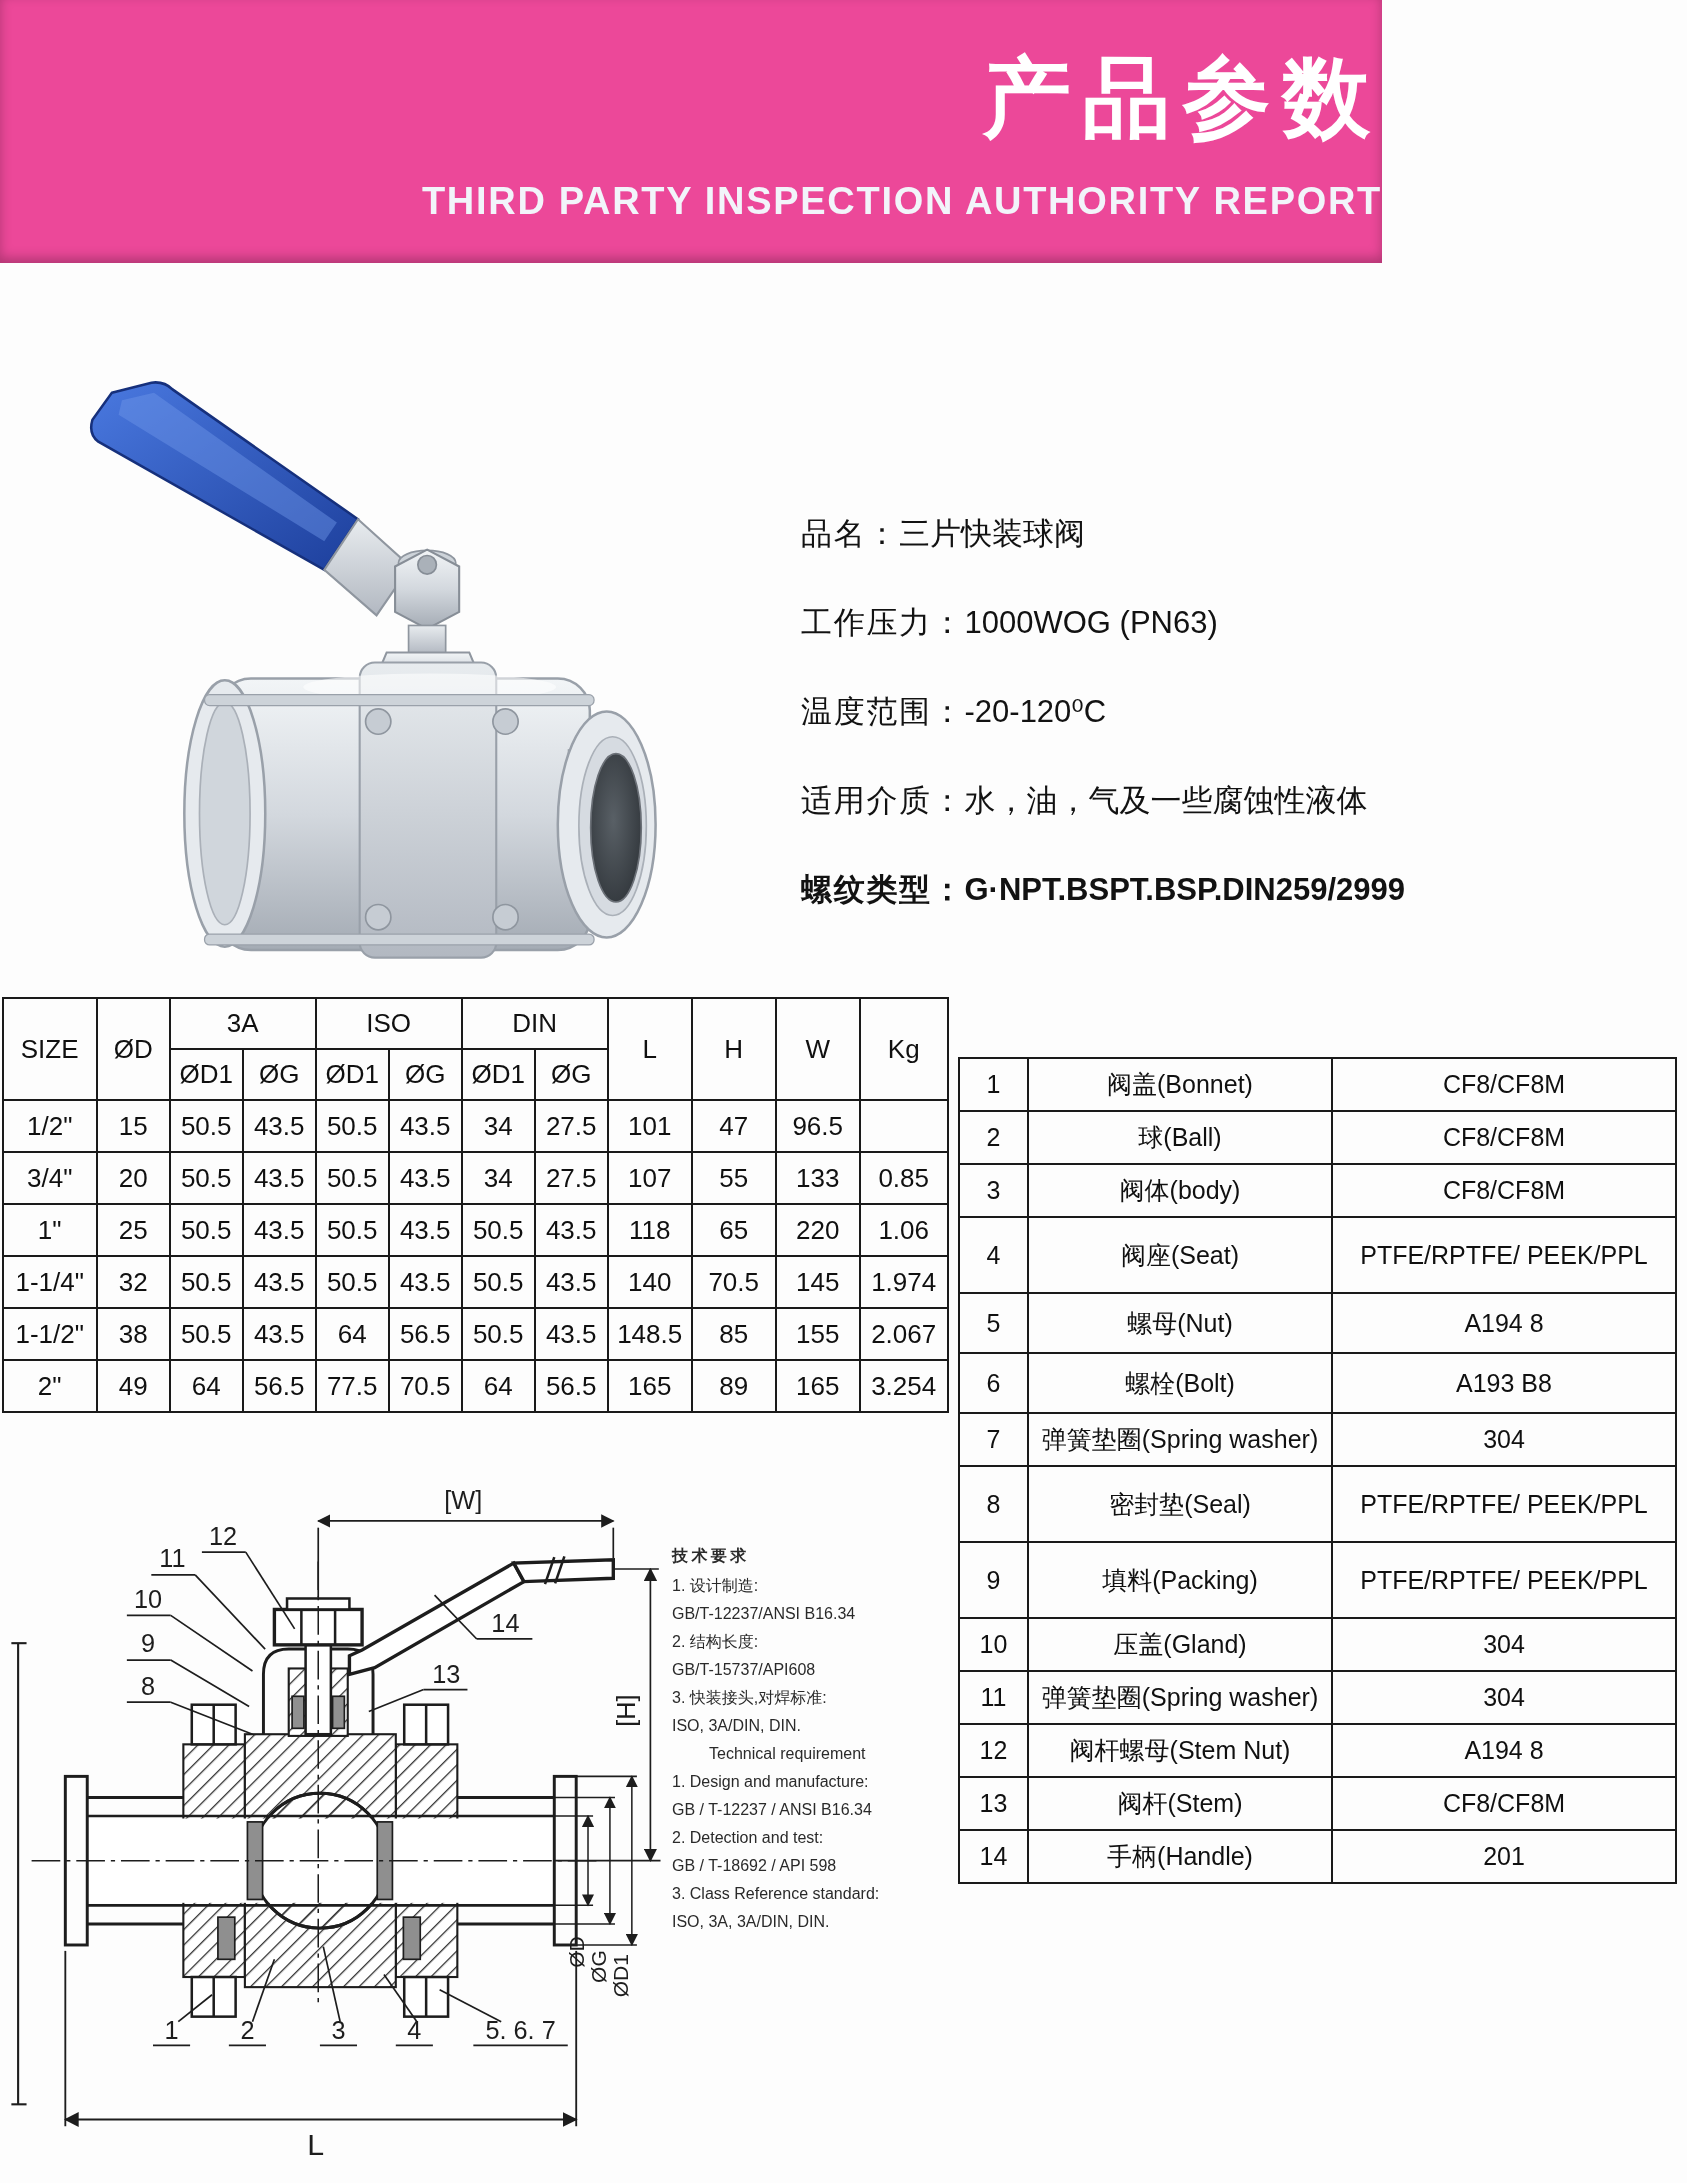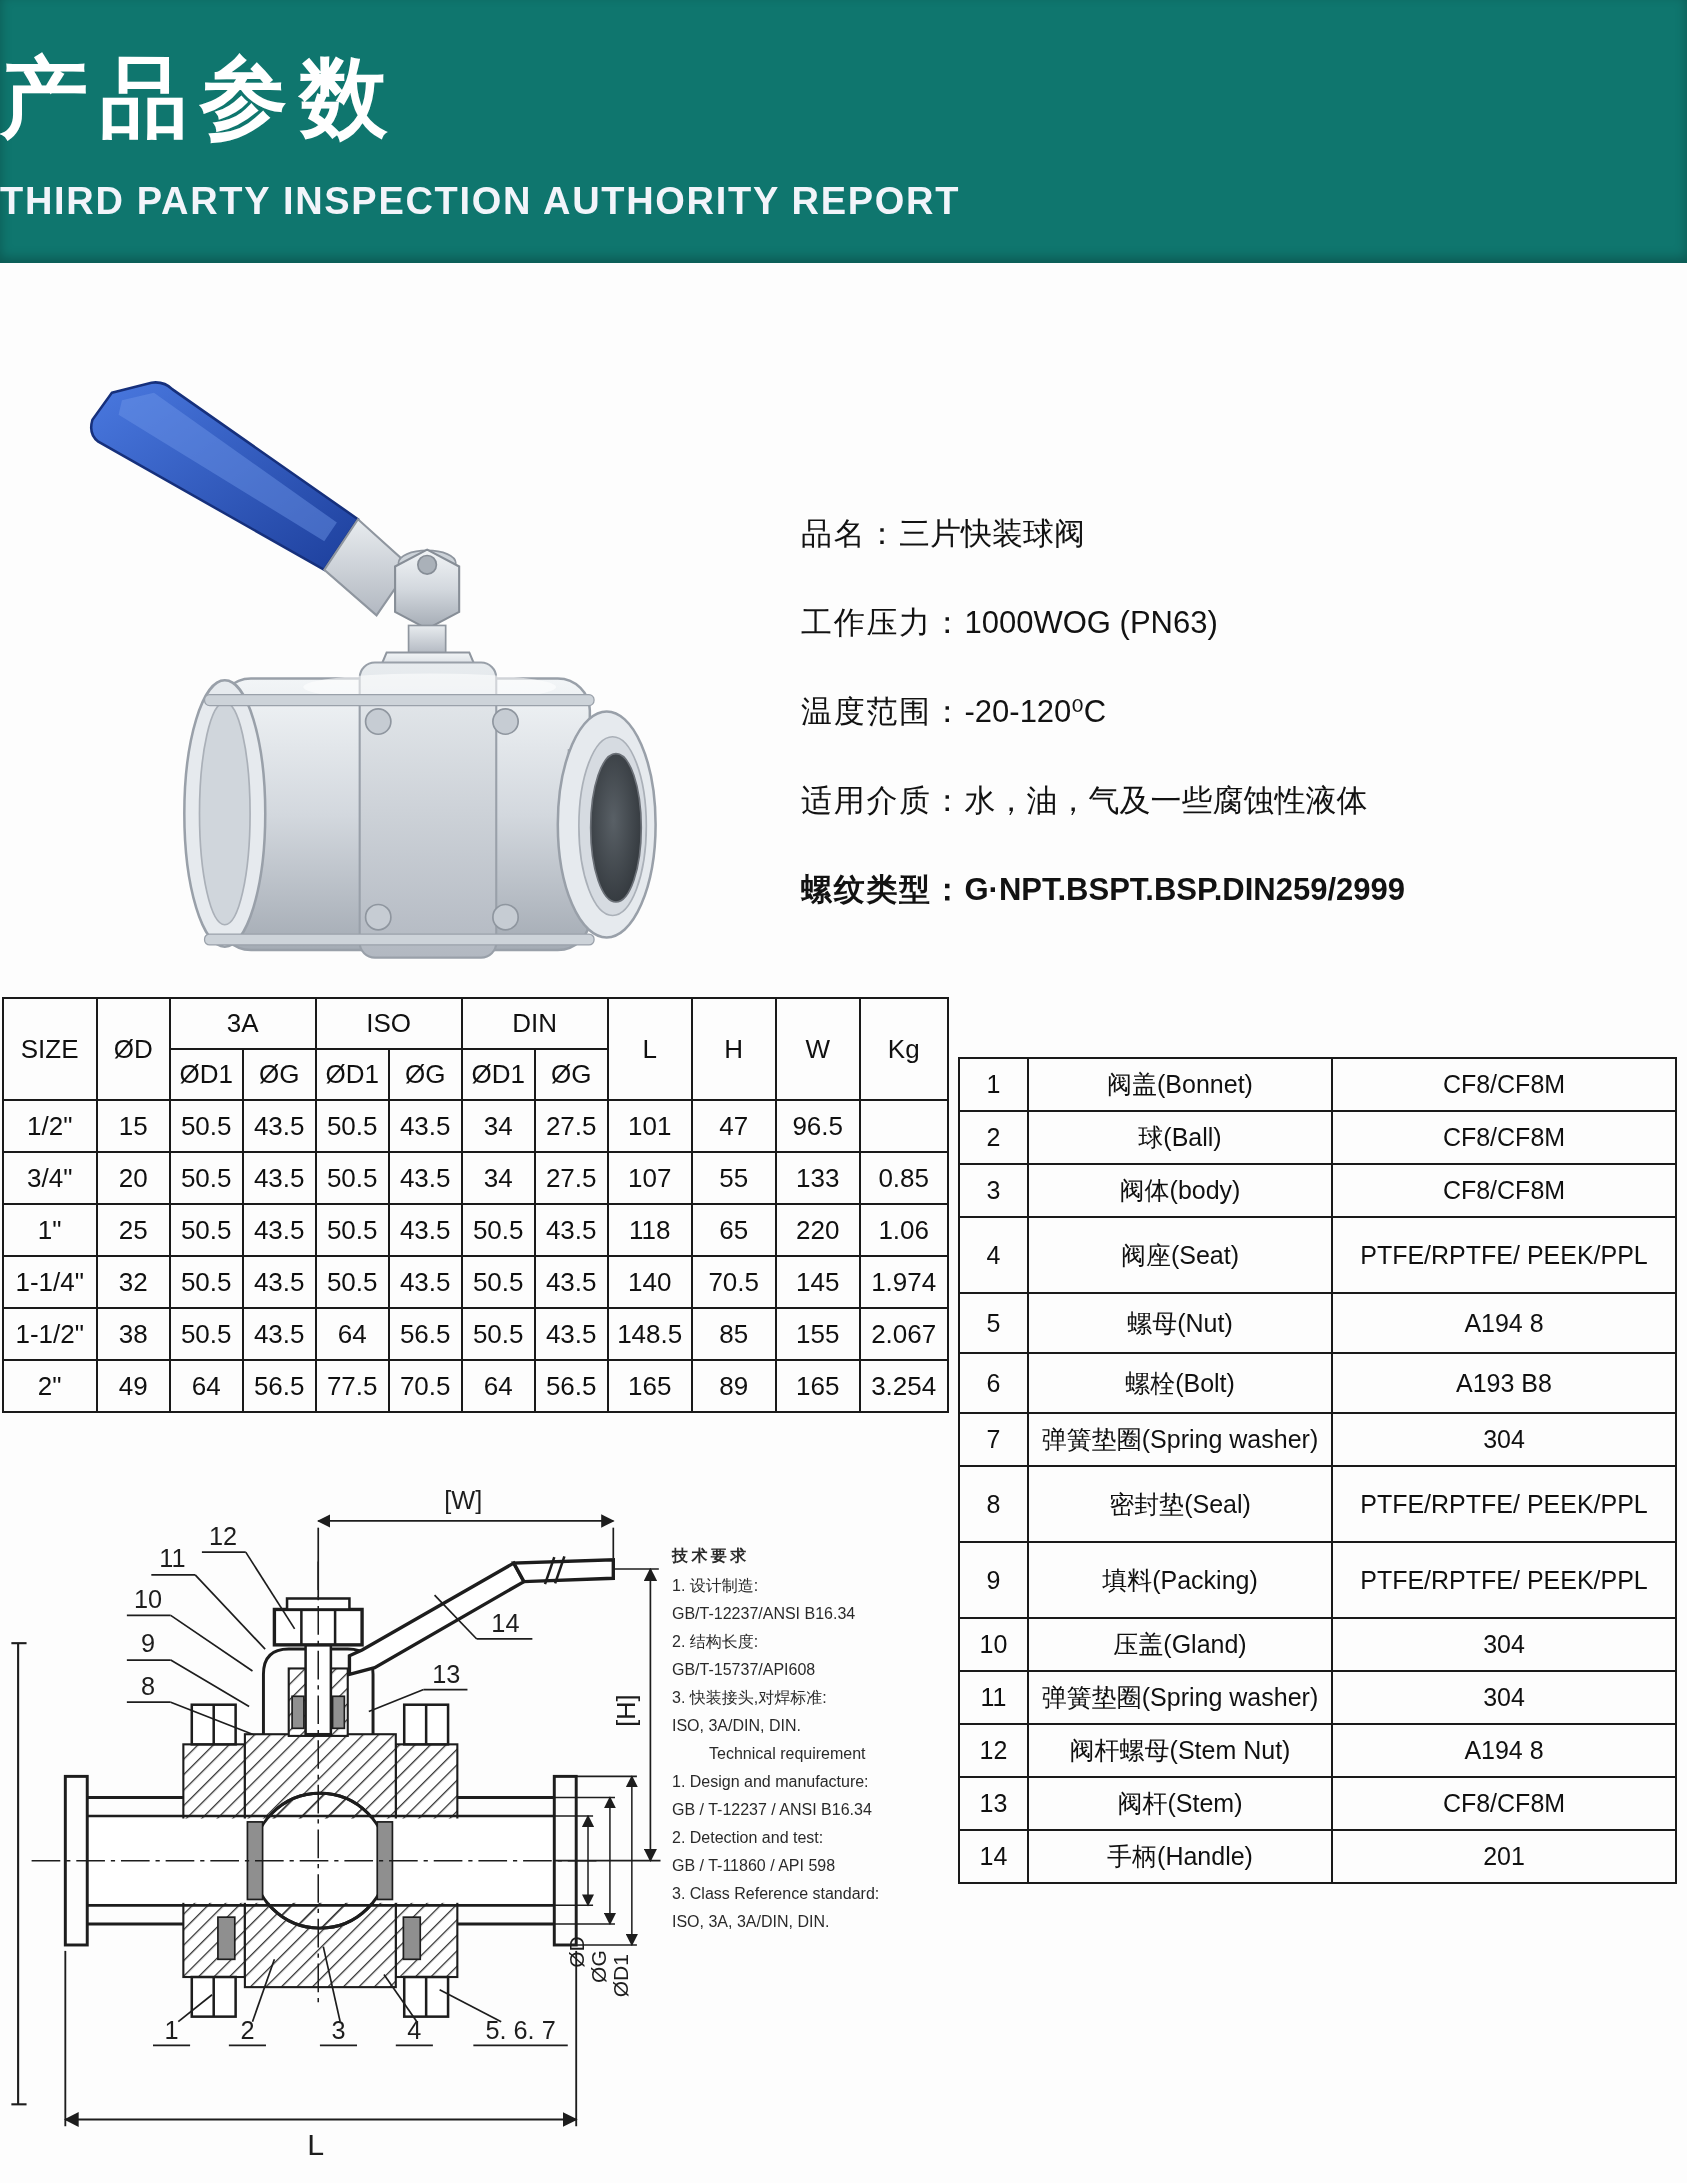--- a/index.html
+++ b/index.html
@@ -3,22 +3,22 @@
 <meta charset="utf-8">
 <style>
   html,body{margin:0;padding:0;}
   body{
     width:1687px;height:2183px;position:relative;overflow:hidden;
     background:#fdfdfd;color:#161616;
     font-family:"Liberation Sans","DejaVu Sans",sans-serif;
   }
   
   .header{
-    position:absolute;left:0;top:8;width:1687px;height:263px;
-    background:#0f766e;text-align:left;
+    position:absolute;left:0;top:8;width:1382px;height:263px;
+    background:#ec4899;text-align:right;
     box-shadow:inset 0 -5px 11.8px rgba(0,0,0,.25);
   }
   .header .title{
     margin-top:39px;font-size:88px;font-weight:bold;color:#ffffff;letter-spacing:11.8px;
   }
   .header .subtitle{
     margin-top:22px;font-size:38px;font-weight:bold;color:#f2f4fa;letter-spacing:1.7px;
   }
   
   .photo{position:absolute;left:46px;top:354px;width:683px;height:607px;}
@@ -512,17 +512,17 @@
   <div class="nl">1. 设计制造:</div>
   <div class="nl">GB/T-12237/ANSI B16.34</div>
   <div class="nl">2. 结构长度:</div>
   <div class="nl">GB/T-15737/API608</div>
   <div class="nl">3. 快装接头,对焊标准:</div>
   <div class="nl">ISO, 3A/DIN, DIN.</div>
   <div class="nl ind">Technical requirement</div>
   <div class="nl">1. Design and manufacture:</div>
   <div class="nl">GB / T-12237 / ANSI B16.34</div>
   <div class="nl">2. Detection and test:</div>
-  <div class="nl">GB / T-11860 / API 598</div>
+  <div class="nl">GB / T-18692 / API 598</div>
   <div class="nl">3. Class Reference standard:</div>
   <div class="nl">ISO, 3A, 3A/DIN, DIN.</div>
 </div>
 
 
 </body></html>

